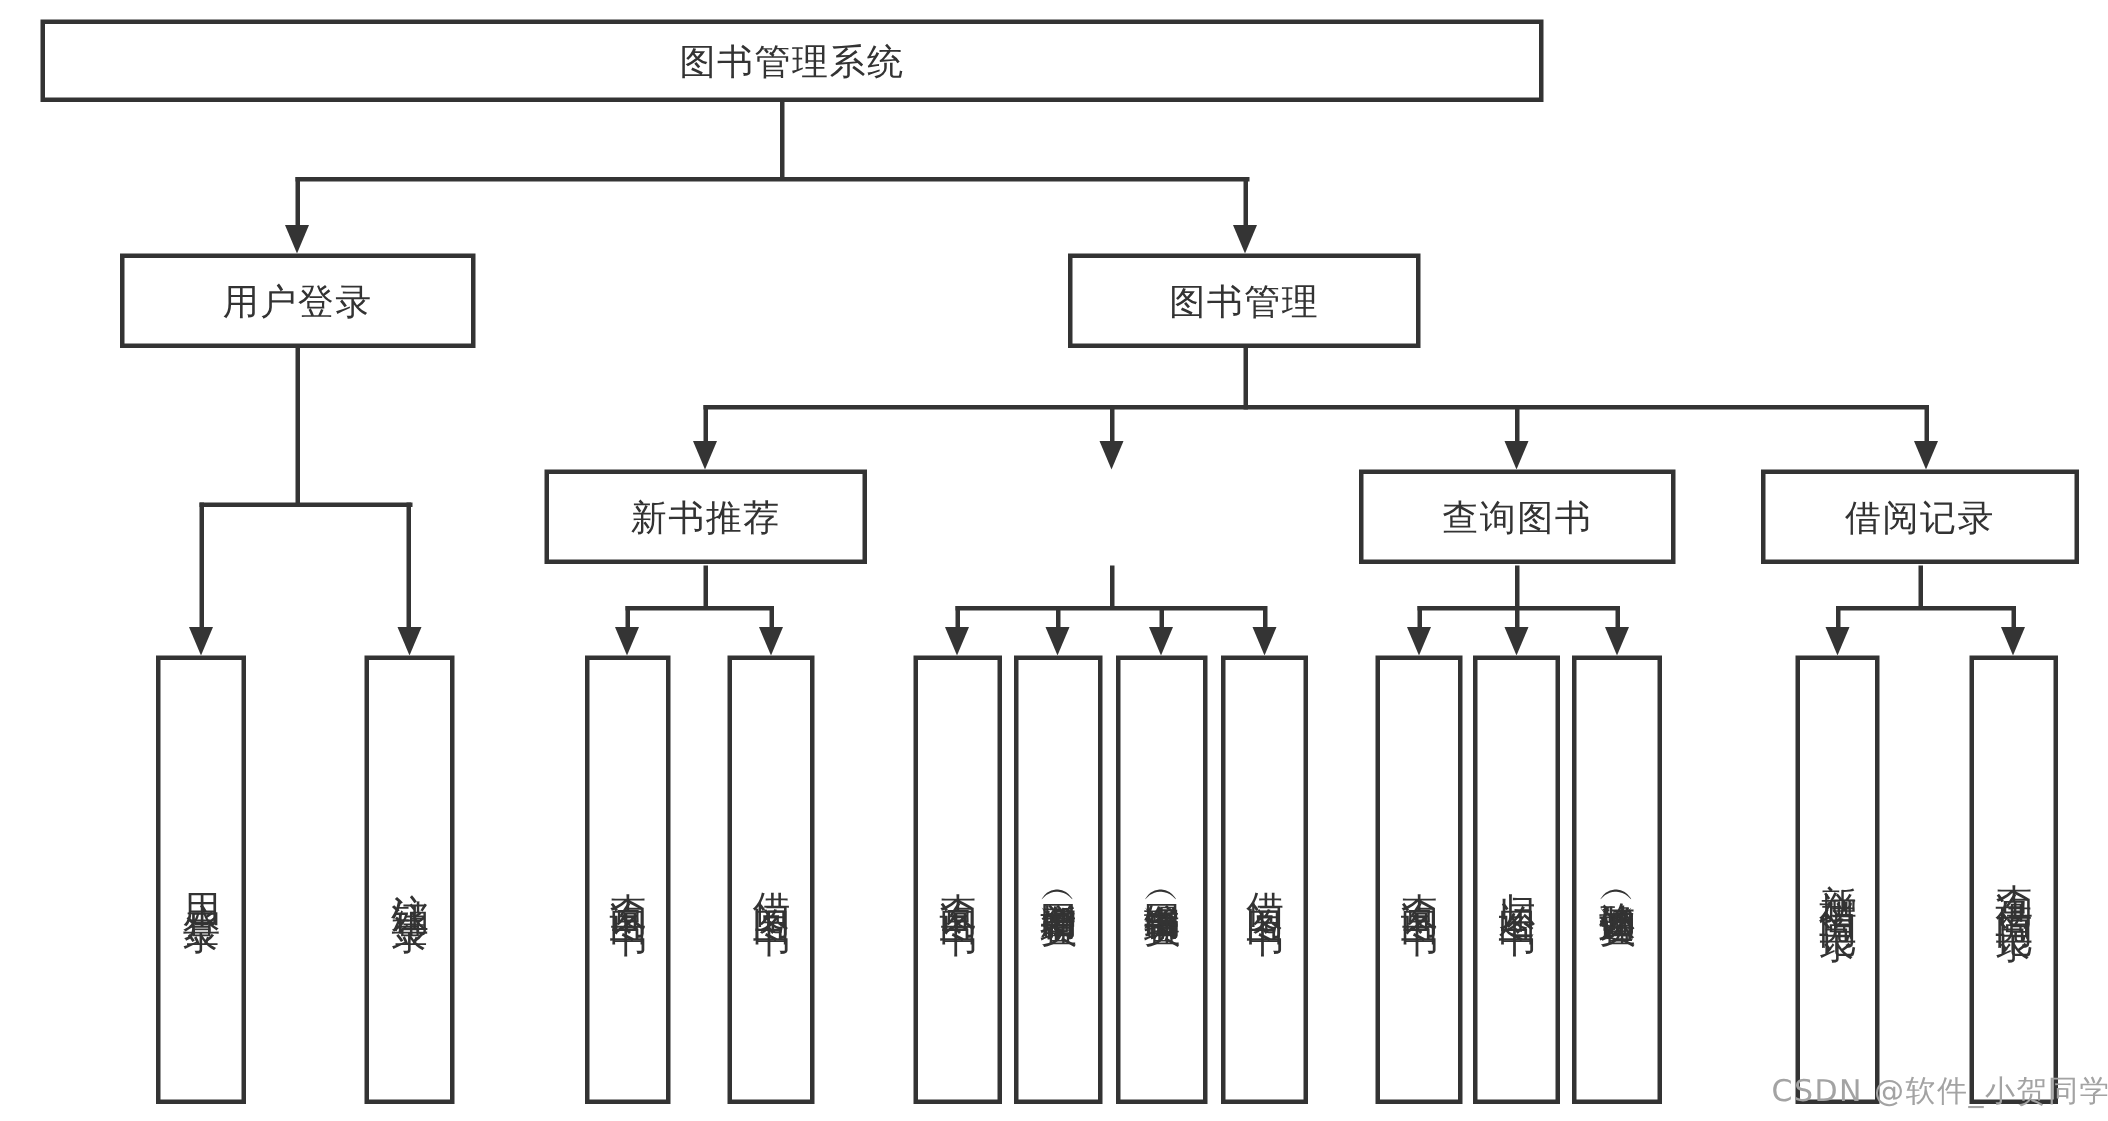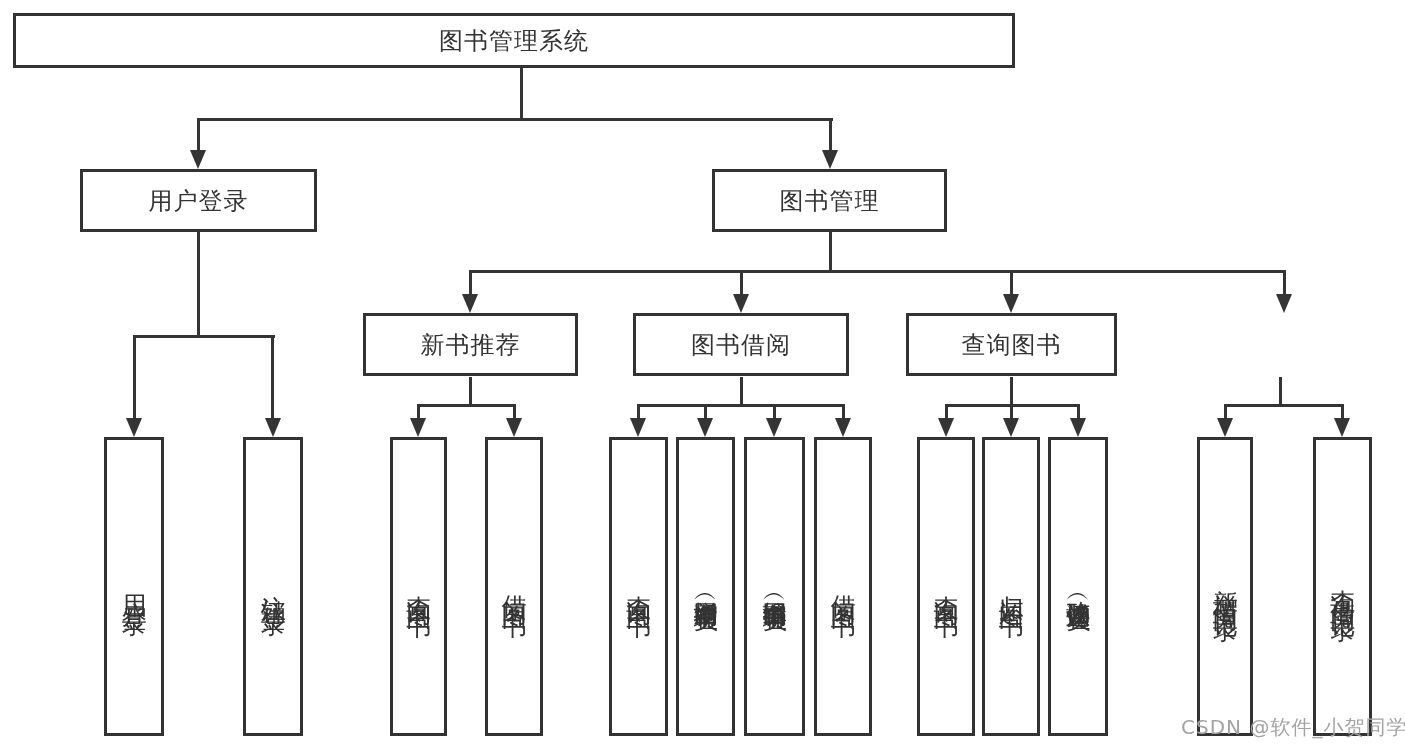--- a/index.html
+++ b/index.html
@@ -90,39 +90,39 @@
   <div class="vline" style="left:1077px;top:404px;height:17px;"></div>
   <div class="arrow" style="left:1070px;top:418px;"></div>
 
   <div class="vline" style="left:1279px;top:377px;height:29px;"></div>
   <div class="hline" style="left:1224px;top:404px;width:119px;"></div>
   <div class="vline" style="left:1224px;top:404px;height:17px;"></div>
   <div class="arrow" style="left:1217px;top:418px;"></div>
   <div class="vline" style="left:1341px;top:404px;height:17px;"></div>
   <div class="arrow" style="left:1334px;top:418px;"></div>
 
-  <div class="box hbox" style="left:13px;top:13px;width:1002px;height:55px;">
+  <div class="box hbox" style="left:27px;top:13px;width:1002px;height:55px;">
     <span>图书管理系统</span>
   </div>
 
   <div class="box hbox" style="left:80px;top:169px;width:237px;height:63px;">
     <span>用户登录</span>
   </div>
   <div class="box hbox" style="left:712px;top:169px;width:235px;height:63px;">
     <span>图书管理</span>
   </div>
 
   <div class="box hbox" style="left:363px;top:313px;width:215px;height:63px;">
     <span>新书推荐</span>
   </div>
-  <div class="box hbox" style="left:633px;top:313px;width:216px;height:63px;">
-    <span>图书借阅</span>
-  </div>
   <div class="box hbox" style="left:906px;top:313px;width:211px;height:63px;">
     <span>查询图书</span>
+  </div>
+  <div class="box hbox" style="left:1174px;top:313px;width:212px;height:63px;">
+    <span>借阅记录</span>
   </div>
 
   <div class="box vbox" style="left:104px;top:437px;width:60px;height:299px;">
     <span class="vtext">用户登录</span>
   </div>
   <div class="box vbox" style="left:243px;top:437px;width:60px;height:299px;">
     <span class="vtext">注销登录</span>
   </div>
 
   <div class="box vbox" style="left:390px;top:437px;width:57px;height:299px;">

